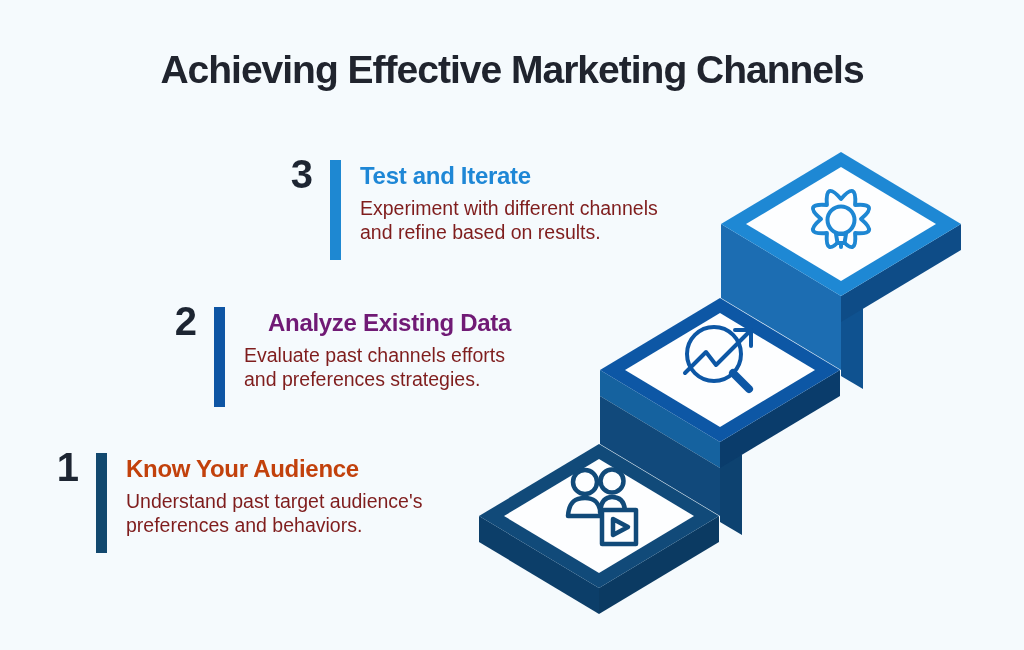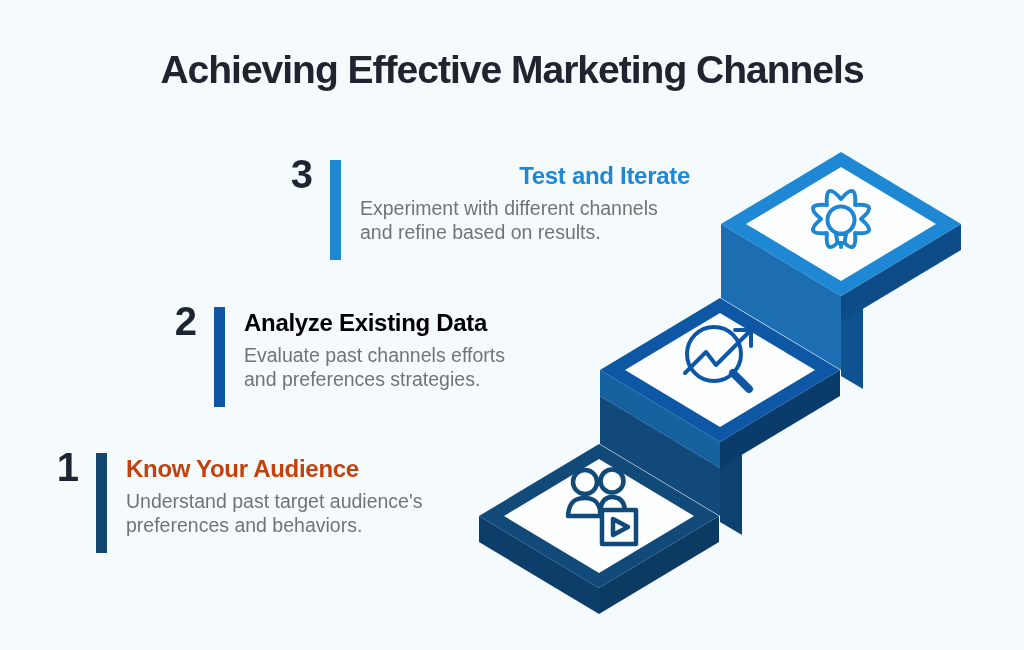--- a/index.html
+++ b/index.html
@@ -6,47 +6,47 @@
   body{font-family:"Liberation Sans", sans-serif;}
   .canvas{position:relative;width:1024px;height:650px;background:#F5FAFD;overflow:hidden;text-decoration:underline;}
   .title{position:absolute;left:0;top:48px;width:1024px;margin:0;text-align:center;
          font-size:39px;font-weight:bold;letter-spacing:-1px;color:#20242E;}
   .step{position:absolute;}
   .step .num{position:absolute;left:0;top:0;width:34px;text-align:right;
              font-size:40px;line-height:0.92;font-weight:bold;color:#1D2532;}
   .step .bar{position:absolute;left:51px;top:4px;width:11px;height:100px;}
   .step .content{position:absolute;left:81px;top:6px;width:330px;}
   .step h2{margin:0;font-size:24px;line-height:28px;font-weight:bold;letter-spacing:-0.3px;}
-  .step p{margin:6px 0 0 0;font-size:19.5px;line-height:24px;color:#737373;}
+  .step p{margin:6px 0 0 0;font-size:19.5px;line-height:24px;color:#7f1d1d;}
   .step-3{left:279px;top:156px;}
   .step-2{left:163px;top:303px;}
   .step-1{left:45px;top:449px;}
   .stairs{position:absolute;left:0;top:0;}
 </style>
 </head>
 <body>
 
 <div class="canvas">
 
   <h1 class="title">Achieving Effective Marketing Channels</h1>
 
   <div class="step step-3">
     <div class="num">3</div>
     <div class="bar" style="background: rgb(30, 136, 210);"></div>
     <div class="content">
-      <h2 style="color: rgb(30, 135, 214); text-align: right;">Test and Iterate</h2>
+      <h2 style="color: rgb(30, 135, 214);">Test and Iterate</h2>
       <p><span>Experiment with different channels</span><br><span>and refine based on results.</span></p>
     </div>
   </div>
 
   <div class="step step-2">
     <div class="num">2</div>
     <div class="bar" style="background: rgb(14, 85, 164);"></div>
     <div class="content">
-      <h2 style="color: #000000;">Analyze Existing Data</h2>
+      <h2 style="color: #701a75; margin-left: 24px;">Analyze Existing Data</h2>
       <p><span>Evaluate past channels efforts</span><br><span>and preferences strategies.</span></p>
     </div>
   </div>
 
   <div class="step step-1">
     <div class="num">1</div>
     <div class="bar" style="background: rgb(18, 72, 110);"></div>
     <div class="content">
       <h2 style="color: #c2410c;">Know Your Audience</h2>
       <p><span>Understand past target audience's</span><br><span>preferences and behaviors.</span></p>

